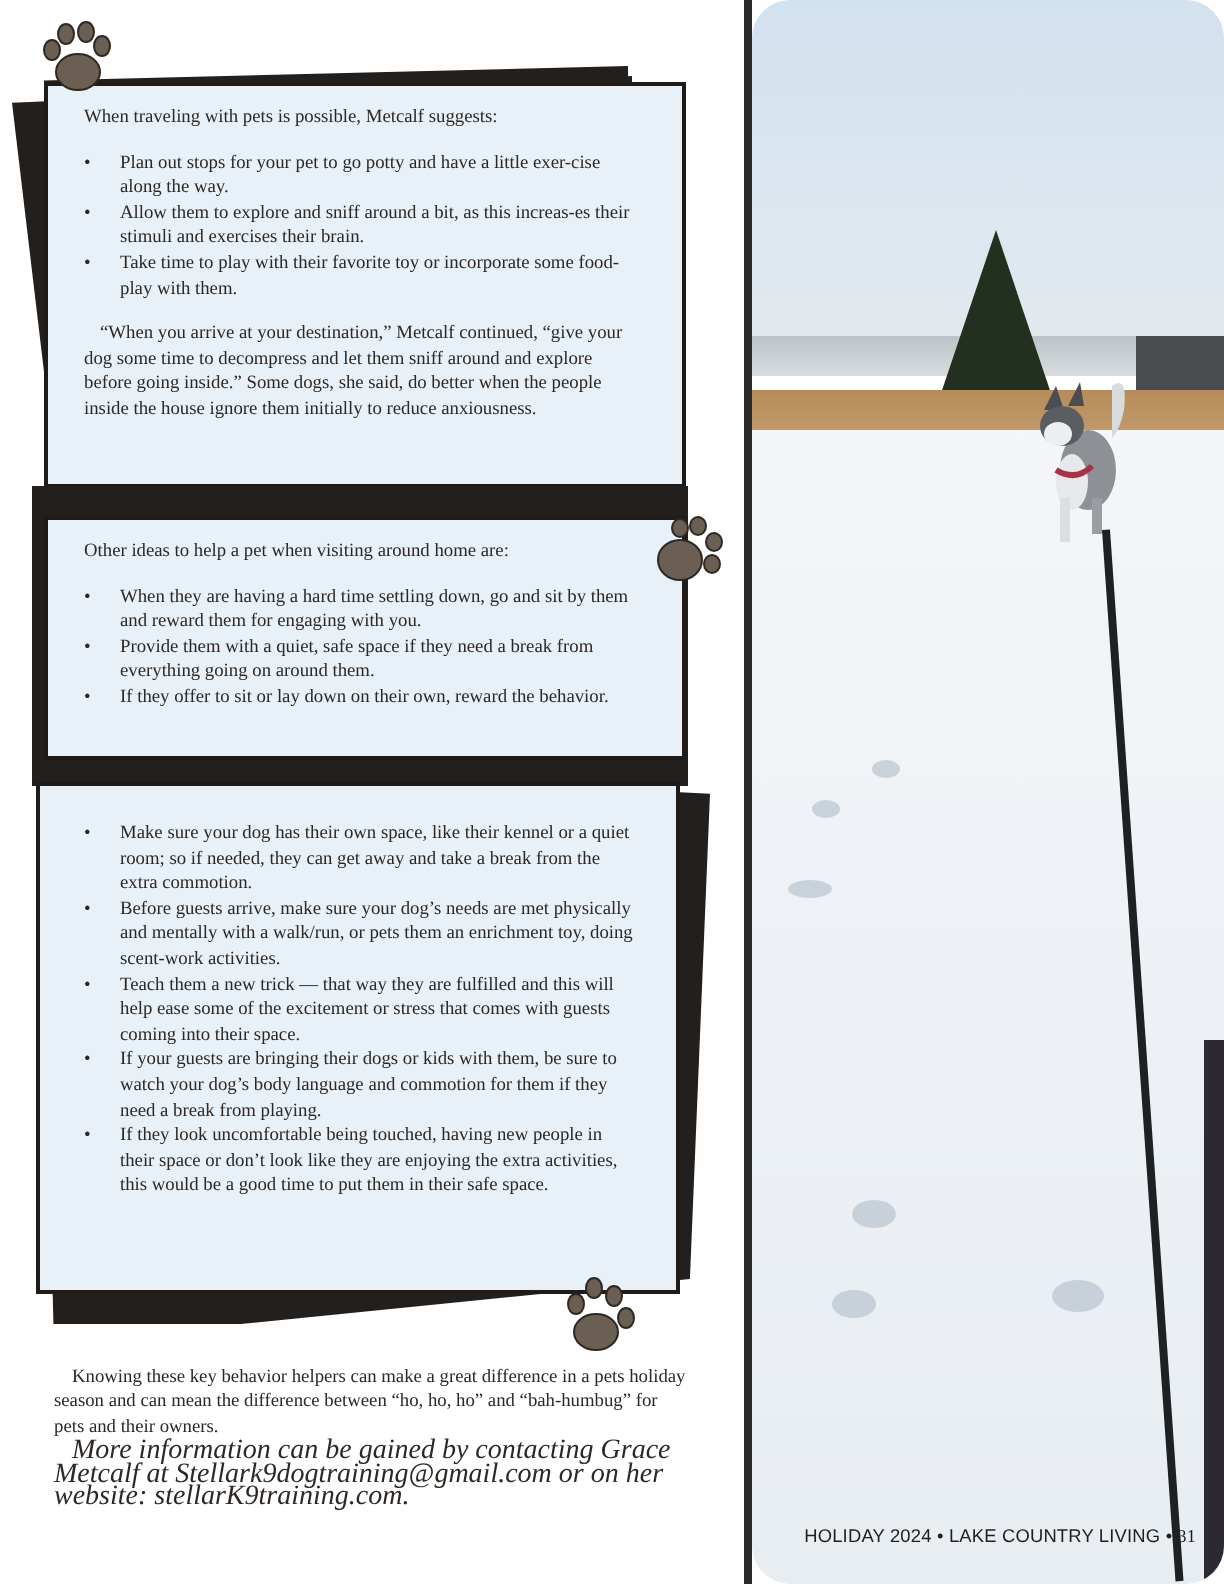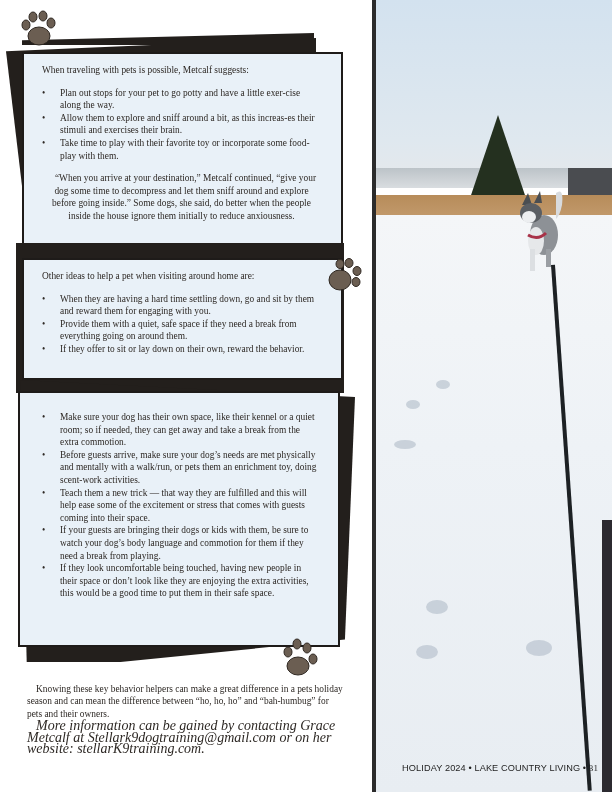--- a/index.html
+++ b/index.html
@@ -9,31 +9,31 @@
   .divider { position:absolute; left:372px; top:0; width:4px; height:792px; background:#2b2b2b; }
 
   
   .shadow { position:absolute; background:#231f1c; }
   .box { position:absolute; background:#e9f1f8; border:2px solid #1e1b19; box-sizing:border-box;
          font-size:9.4px; line-height:12.6px; color:#2d2824; font-family:"Liberation Serif","DejaVu Serif",serif; }
   .box .lead { margin:0; }
   .box ul { list-style:none; margin:10px 0 0 0; padding:0; }
   .box li { position:relative; padding-left:18px; margin:0; }
   .box li::before { content:"\2022"; position:absolute; left:0; top:0; }
-  .box p.para { margin:10px 0 0 0; text-indent:8px;text-align:center; }
+  .box p.para { margin:10px 0 0 0; text-indent:8px; }
 
   .paw { position:absolute; width:40px; height:40px; }
 
   .after { position:absolute; left:27px; top:683px; width:318px; font-family:Liberation Serif, serif;
            font-size:9.4px; line-height:12.4px; color:#2d2824; }
   .after p { margin:0; text-indent:9px; }
   .after p.info { font-style:italic; font-size:14px; line-height:11.6px; }
 
   
-  .photo { position:absolute; left:376px; top:0; width:236px; height:792px; overflow:hidden; }
+  .photo { position:absolute; left:376px; top:0; width:236px; height:792px; overflow:hidden;border-radius:19px; }
   .sky { position:absolute; left:0; top:0; width:236px; height:175px;
          background:linear-gradient(#d3e2ef, #dfe8ef 80%, #e4e8ec); }
   .horizon { position:absolute; left:0; top:168px; width:236px; height:20px;
              background:linear-gradient(#bcc3c8,#d9dde0); }
   .field { position:absolute; left:0; top:195px; width:236px; height:30px;
            background:linear-gradient(#b78c5a,#c59e72); }
   .snow { position:absolute; left:0; top:215px; width:236px; height:577px;
           background:linear-gradient(#f4f6f8,#eef2f6 40%,#e8edf2); }
   .tree { position:absolute; left:90px; top:115px; width:0; height:0;
           border-left:32px solid transparent; border-right:32px solid transparent; border-bottom:95px solid #24301f; }
@@ -47,21 +47,21 @@
             font-size:9.2px; color:#1e1e1e; letter-spacing:0.1px; }
   .footer .num { font-family:"Liberation Serif",serif; font-size:9px; }
 </style>
 </head>
 <body>
 
 <div class="col">
 
   <div class="shadow" style="left:6px;top:38px;width:310px;height:222px;clip-path:polygon(0 6%,100% 0,100% 100%,8% 100%);"></div>
   <div class="shadow" style="left:22px;top:33px;width:292px;height:12px;clip-path:polygon(0 60%,100% 0,100% 100%,0 100%);"></div>
-  <div class="box" style="left:22px;top:52px;width:321px;height:203px;padding:10px 20px 0 18px;">
+  <div class="box" style="left:22px;top:41px;width:321px;height:203px;padding:10px 20px 0 18px;">
     <p class="lead">When traveling with pets is possible, Metcalf suggests:</p>
     <ul>
       <li>Plan out stops for your pet to go potty and have a little exer-cise along the way.</li>
       <li>Allow them to explore and sniff around a bit, as this increas-es their stimuli and exercises their brain.</li>
       <li>Take time to play with their favorite toy or incorporate some food-play with them.</li>
     </ul>
     <p class="para">“When you arrive at your destination,” Metcalf continued, “give your dog some time to decompress and let them sniff around and explore before going inside.” Some dogs, she said, do better when the people inside the house ignore them initially to reduce anxiousness.</p>
   </div>
 
   <div class="shadow" style="left:16px;top:243px;width:328px;height:150px;"></div>

